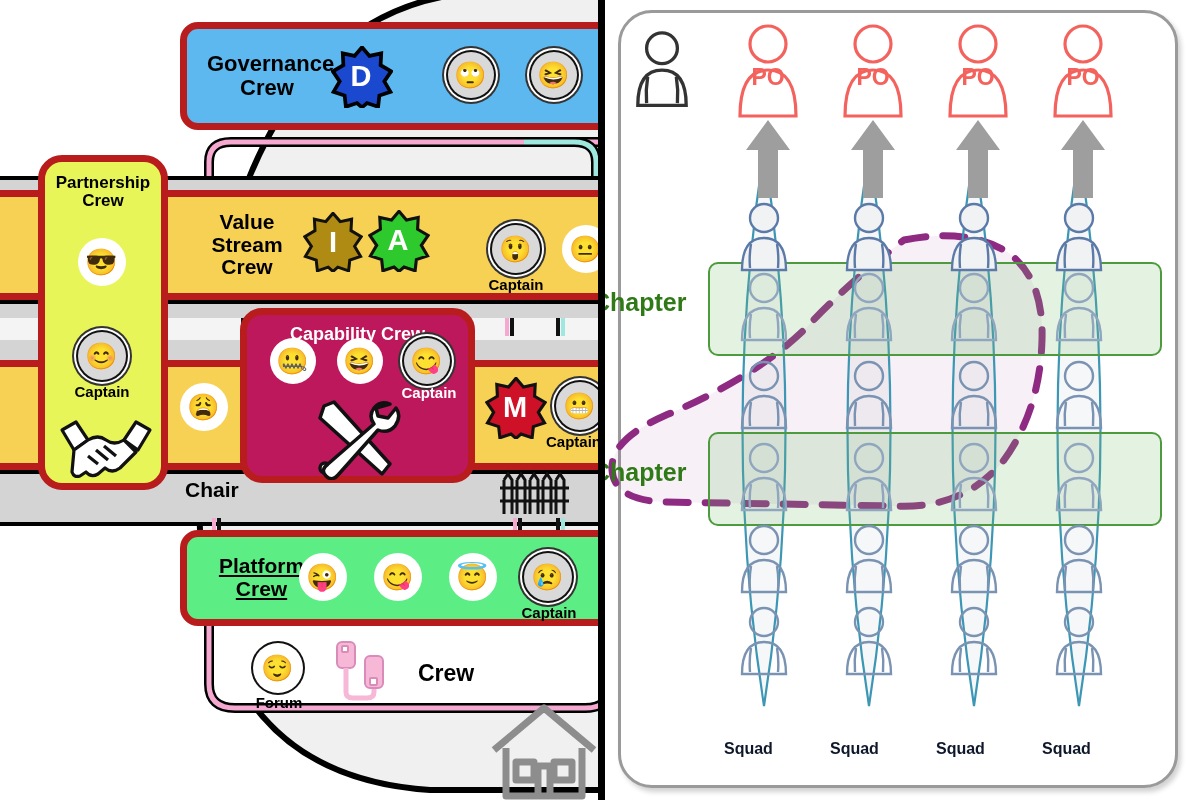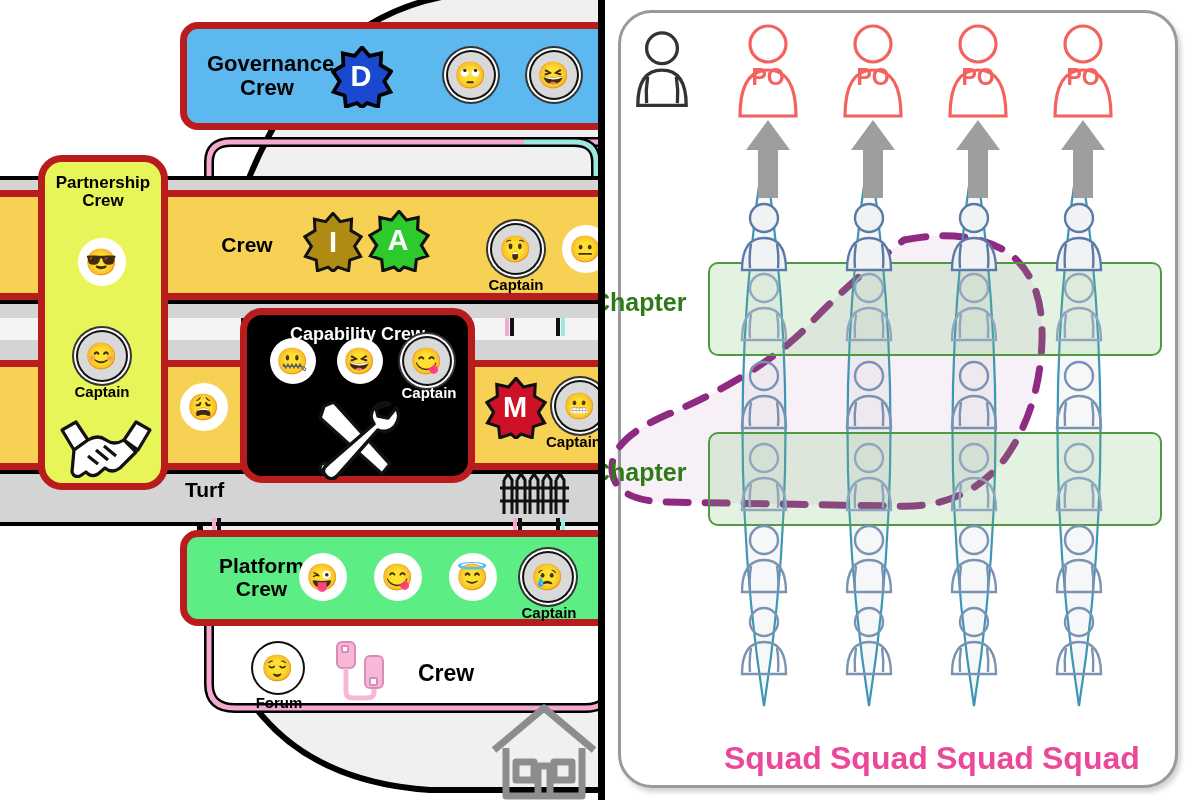--- a/index.html
+++ b/index.html
@@ -26,23 +26,23 @@
   #governance-crew .crew-label{font-size:22px;margin-left:20px;width:120px;}
 
   #value-stream-crew{left:-30px;top:190px;width:680px;height:110px;background:#F7D154;
                      border-radius:14px;z-index:20;}
   #value-stream-crew .crew-label{font-size:21px;margin-left:205px;width:130px;}
 
   #market-crew{left:-30px;top:360px;width:680px;height:110px;background:#F7D154;
                border-radius:14px;z-index:20;}
 
   #platform-crew{left:180px;top:530px;width:470px;height:96px;background:#5CED85;z-index:30;}
-  #platform-crew .crew-label{font-size:21px;margin-left:22px;width:105px;}
-
-  #capability-crew{left:240px;top:308px;width:235px;height:175px;background:#000000;
+  #platform-crew .crew-label{font-size:21px;margin-left:22px;width:105px;text-decoration:underline;}
+
+  #capability-crew{left:240px;top:308px;width:235px;height:175px;background:#be185d;
                    border-radius:22px;z-index:45;flex-direction:column;
                    align-items:center;justify-content:flex-start;}
   #capability-crew .crew-label{font-size:18px;color:#fff;margin-top:10px;}
 
   #partnership-crew{left:38px;top:155px;width:130px;height:335px;background:#E8F558;
                     border-radius:24px;z-index:50;flex-direction:column;align-items:center;}
   #partnership-crew .crew-label{font-size:17px;margin-top:12px;}
 
   
   .turf-strip{position:absolute;background:#D4D4D4;border-top:4px solid #000;border-bottom:4px solid #000;}
@@ -72,21 +72,21 @@
   
   .icon-svg{position:absolute;}
 
   
   #right-card{position:absolute;left:14px;top:10px;width:560px;height:778px;
               border:3px solid #9a9a9a;border-radius:34px;background:#fff;
               box-shadow:3px 4px 5px rgba(0,0,0,.18);box-sizing:border-box;}
   .po{position:absolute;width:72px;height:96px;}
   .arrow-up{position:absolute;width:46px;height:78px;}
   .squad-lens{position:absolute;width:86px;height:560px;}
-  .squad-label{position:absolute;font-size:32px;font-weight:700;color:#ec4899;white-space:nowrap;}
+  .squad-label{position:absolute;font-size:16px;font-weight:700;color:#0f172a;white-space:nowrap;}
   .chapter-band{position:absolute;height:90px;border:2px solid #4E9A3E;border-radius:10px;
                 background:rgba(120,190,110,.20);}
   .chapter-label{position:absolute;font-size:25px;font-weight:700;color:#2F7A17;white-space:nowrap;z-index:60;}
   .person{position:absolute;width:60px;height:72px;}
   .tribe-blob{position:absolute;}
 </style>
 </head>
 <body>
 
 <div id="root">
@@ -136,35 +136,36 @@
     <div class="tick" style="left:561px;top:318px;background:#9FE8E0;"></div>
 
     <div class="turf-strip" id="turf-bot"></div>
     <div class="tick" style="left:212px;top:518px;height:14px;background:#F5A8D0;"></div>
     <div class="tick" style="left:217px;top:518px;height:14px;background:#111;"></div>
     <div class="tick" style="left:513px;top:518px;height:14px;background:#F5A8D0;"></div>
     <div class="tick" style="left:518px;top:518px;height:14px;background:#111;"></div>
     <div class="tick" style="left:556px;top:518px;height:14px;background:#111;"></div>
     <div class="tick" style="left:561px;top:518px;height:14px;background:#9FE8E0;"></div>
 
-    <div id="turf-label">Turf</div>
+    <div id="turf-label">Chair</div>
 
     <svg class="icon-svg" style="left:497px;top:468px;z-index:18;" width="80" height="48" viewBox="0 0 80 48">
       <g fill="none" stroke="#111" stroke-width="3">
         <path d="M7 12 L7 46 M7 12 L11 6 L15 12 L15 46"></path>
         <path d="M20 12 L20 46 M20 12 L24 6 L28 12 L28 46"></path>
         <path d="M33 12 L33 46 M33 12 L37 6 L41 12 L41 46"></path>
         <path d="M46 12 L46 46 M46 12 L50 6 L54 12 L54 46"></path>
         <path d="M59 12 L59 46 M59 12 L63 6 L67 12 L67 46"></path>
         <path d="M3 20 L72 20 M3 33 L72 33"></path>
       </g>
     </svg>
 
     <div class="crew" id="value-stream-crew">
       <div class="crew-label">
+        <div>Value Stream</div>
         <div>Crew</div>
       </div>
     </div>
 
     <div class="badge" style="left:303px;top:212px;z-index:26;">
       <svg width="60" height="60" viewBox="0 0 100 100">
         <polygon points="50,2 62,16 81,12 80,31 97,41 86,57 96,74 78,80 76,98 58,92 50,99 42,92 24,98 22,80 4,74 14,57 3,41 20,31 19,12 38,16" fill="#B08B14" stroke="#111" stroke-width="5"></polygon>
       </svg>
       <span>I</span>
     </div>

